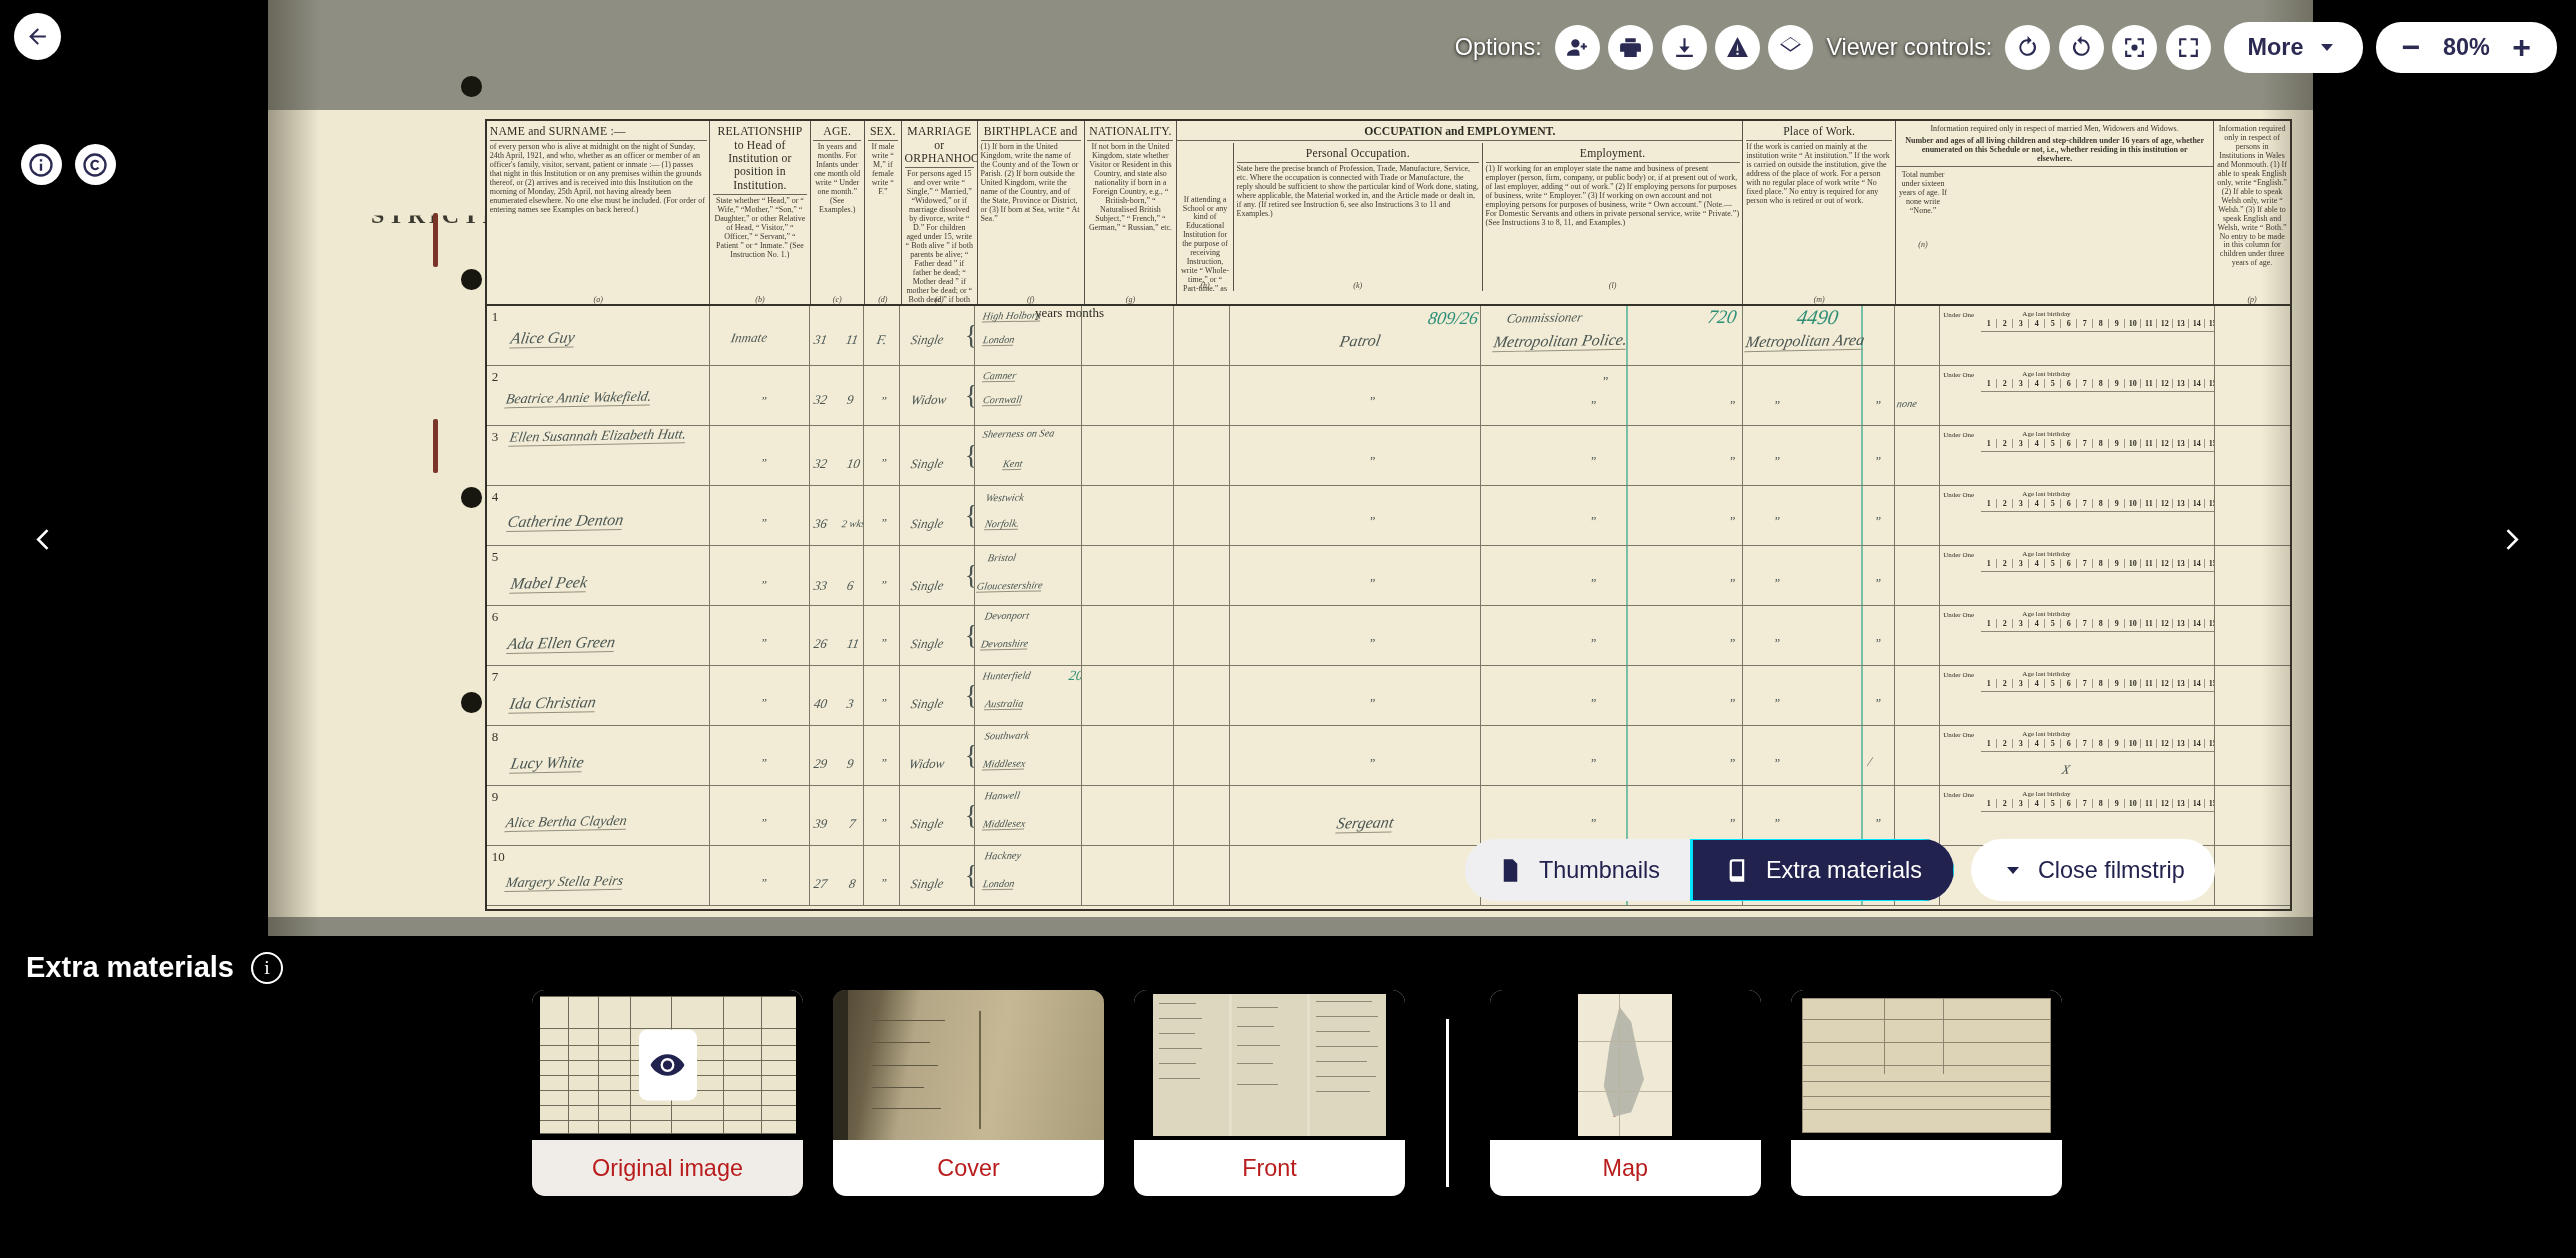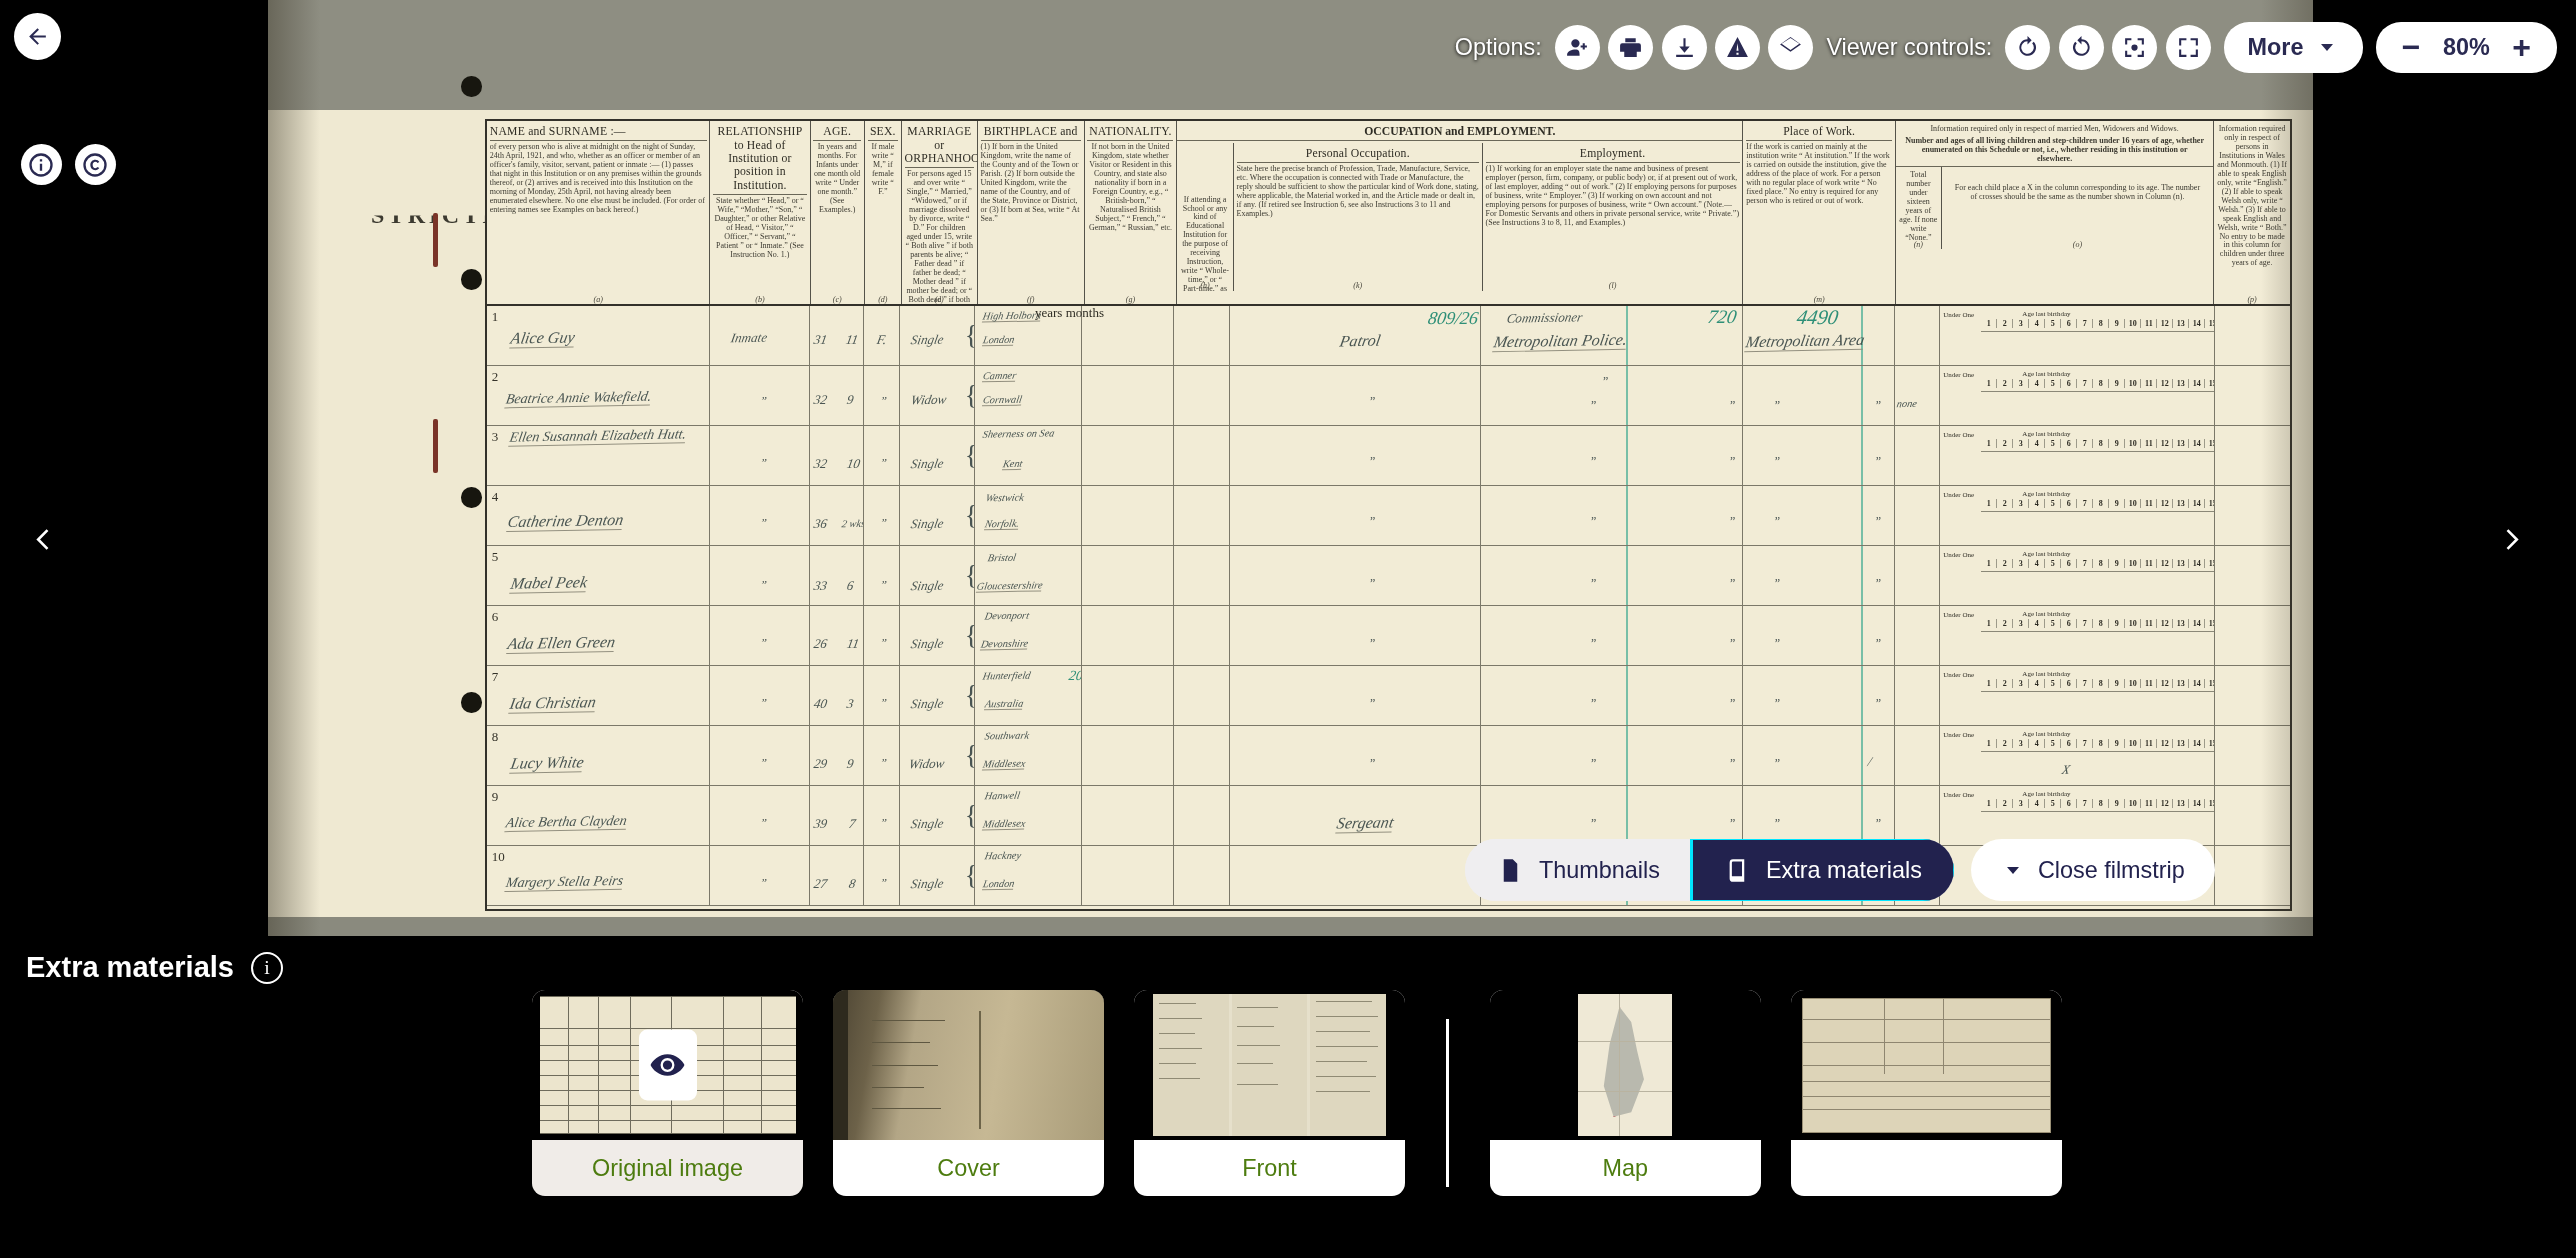--- a/index.html
+++ b/index.html
@@ -243,21 +243,21 @@
   .cards { display: flex; gap: 30px; }
   .card {
     width: 271px; height: 206px; border-radius: 13px; overflow: hidden;
     background: #fff; cursor: pointer; border: none; padding: 0;
     display: flex; flex-direction: column; position: relative;
   }
   .card.selected { background: #f0ece8; }
   .card-thumb { width: 271px; height: 150px; position: relative; overflow: hidden; background: #000; }
   .card-cap {
     flex: 1; display: flex; align-items: center; justify-content: center;
-    font-size: 23.4px; color: #4d7c0f; font-family: "Liberation Sans", sans-serif;
+    font-size: 23.4px; color: #b91c1c; font-family: "Liberation Sans", sans-serif;
   }
   .eye-badge {
     position: absolute; left: 50%; top: 50%; transform: translate(-50%,-50%);
     width: 58px; height: 71px; border-radius: 8.4px; background: #fff;
     display: flex; align-items: center; justify-content: center;
   }
   .eye-badge svg { width: 37px; height: 37px; fill: #22224e; }
   .divider {
     width: 2.8px; background: #fff; height: 168px; align-self: flex-end;
     margin: 0 41px 9.4px 41px;
@@ -376,24 +376,20 @@
             <div class="hletter">(m)</div>
           </div>
 
           <div class="hcell" style="width:382px;padding:3.7px 0 0">
             <div class="hbody" style="padding:0 5.6px">Information required only in respect of married Men, Widowers and Widows.</div>
             <div class="hbody" style="padding:2.8px 7.5px;font-weight:bold;border-bottom:0.9px solid #6a6758">Number and ages of all living children and step-children under 16 years of age, whether enumerated on this Schedule or not, i.e., whether residing in this institution or elsewhere.</div>
             <div class="sub-split" style="height:82px">
               <div class="hcell" style="width:54px">
                 <div class="hbody">Total number under sixteen years of age. If none write “None.”</div>
                 <div class="hletter">(n)</div>
-              </div>
-              <div class="hcell" style="width:328px">
-                <div class="hbody" style="margin-top:13px;padding:0 9.4px">For each child place a X in the column corresponding to its age. The number of crosses should be the same as the number shown in Column (n).</div>
-                <div class="hletter">(o)</div>
               </div>
             </div>
           </div>
 
           <div class="hcell" style="width:90px">
             <div class="hbody">Information required only in respect of persons in Institutions in Wales and Monmouth. (1) If able to speak English only, write “English.” (2) If able to speak Welsh only, write “ Welsh.” (3) If able to speak English and Welsh, write “ Both.” No entry to be made in this column for children under three years of age.</div>
             <div class="hletter">(p)</div>
           </div>
         </div>
 

